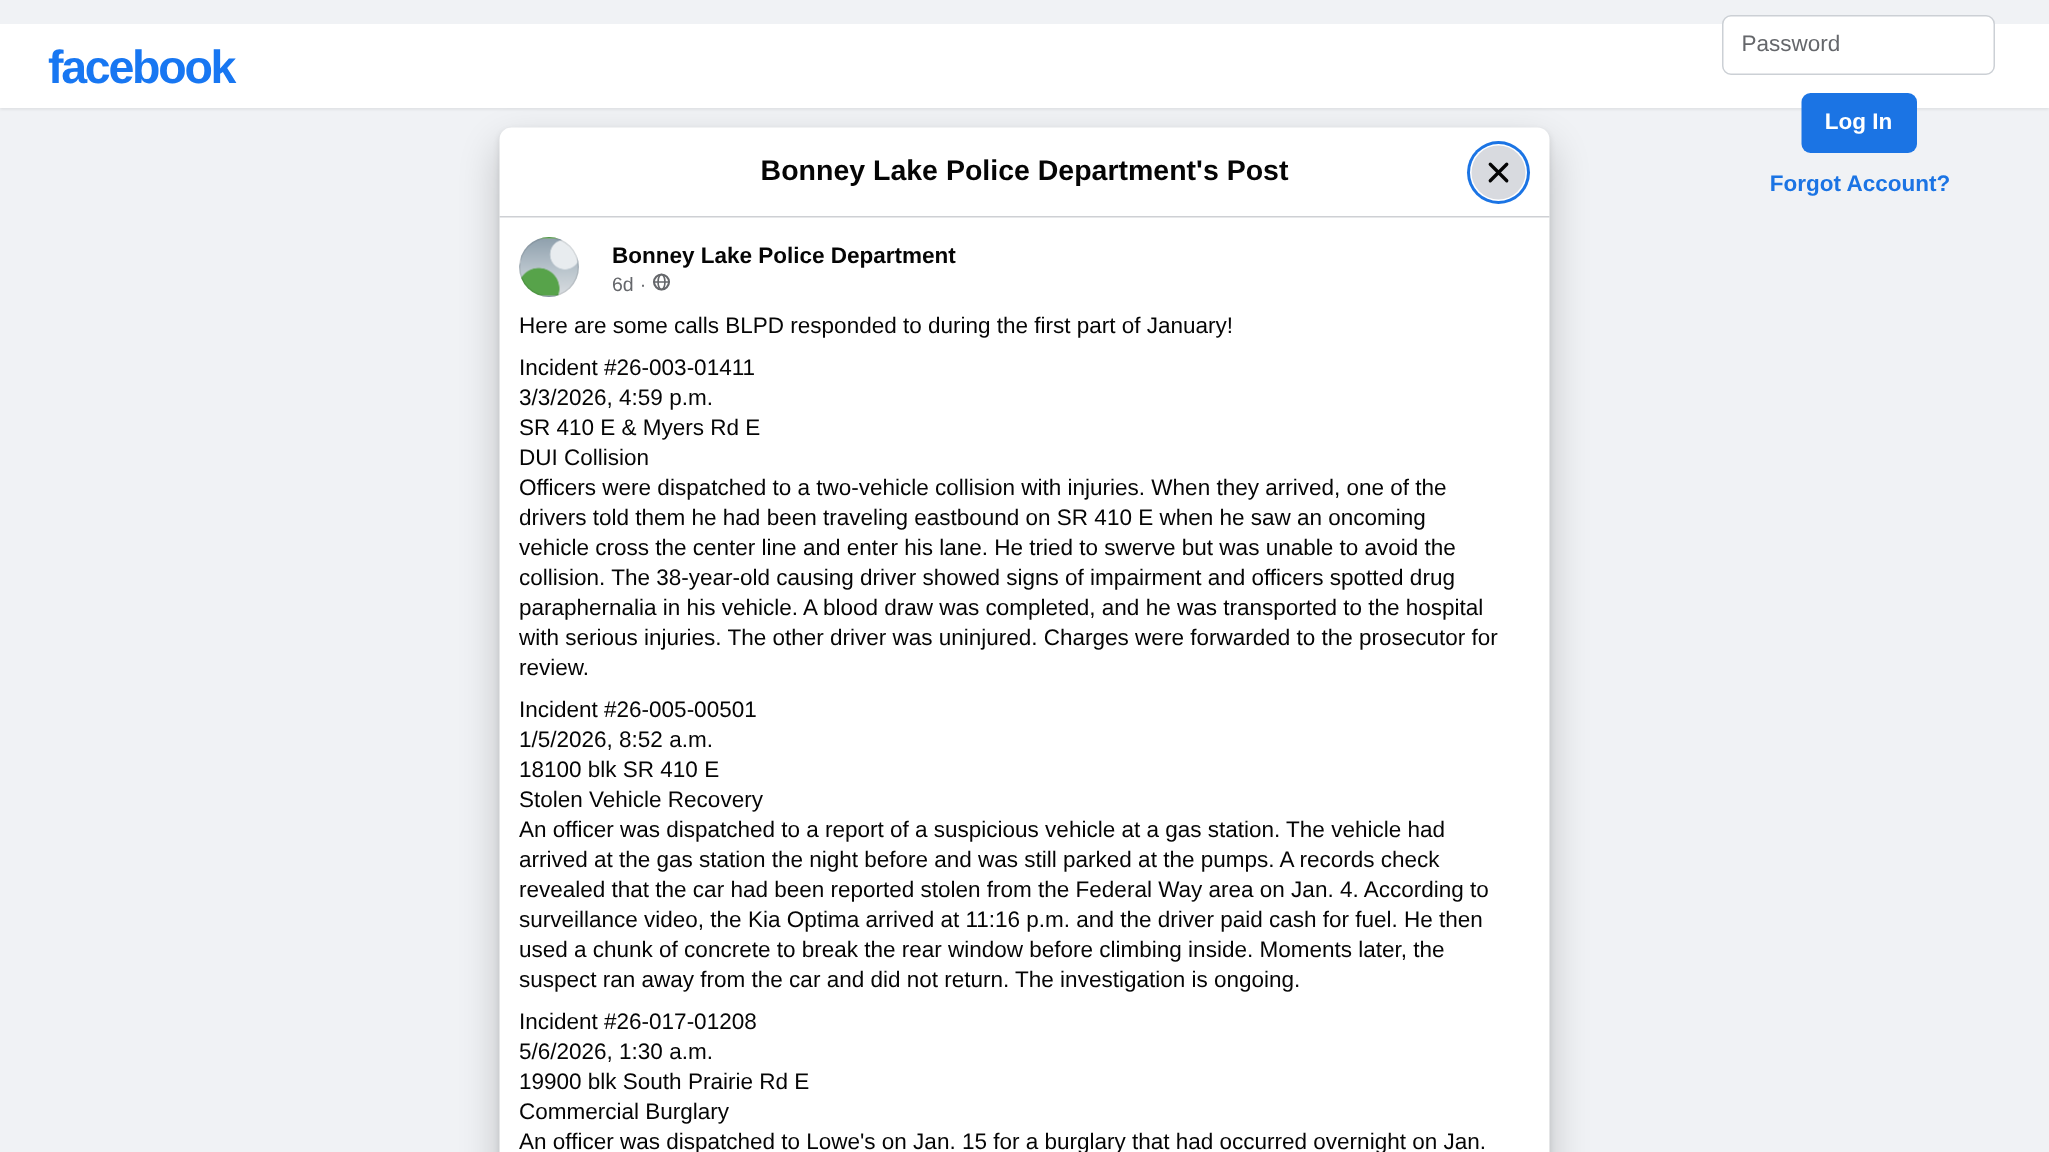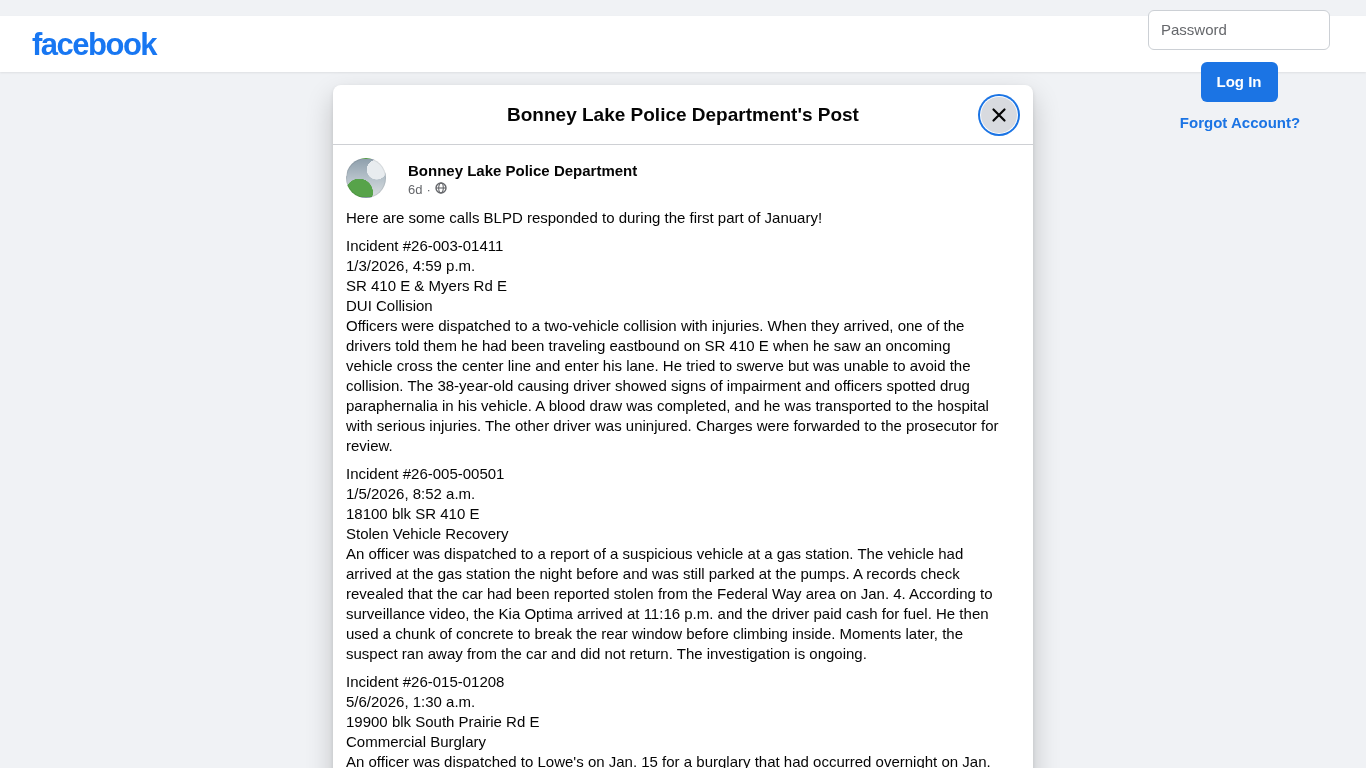--- a/index.html
+++ b/index.html
@@ -178,35 +178,35 @@
         </span>
       </span>
     </div>
   </div>
 
   <div class="post-body">
     <div class="para">Here are some calls BLPD responded to during the first part of January!</div>
 
     <div class="para">
       <div>Incident #26-003-01411</div>
-      <div>1/3/2026, 4:59 p.m.</div>
+      <div>3/3/2026, 4:59 p.m.</div>
       <div>SR 410 E &amp; Myers Rd E</div>
       <div>DUI Collision</div>
       <div>Officers were dispatched to a two-vehicle collision with injuries. When they arrived, one of the drivers told them he had been traveling eastbound on SR 410 E when he saw an oncoming vehicle cross the center line and enter his lane. He tried to swerve but was unable to avoid the collision. The 38-year-old causing driver showed signs of impairment and officers spotted drug paraphernalia in his vehicle. A blood draw was completed, and he was transported to the hospital with serious injuries. The other driver was uninjured. Charges were forwarded to the prosecutor for review.</div>
     </div>
 
     <div class="para">
       <div>Incident #26-005-00501</div>
       <div>1/5/2026, 8:52 a.m.</div>
       <div>18100 blk SR 410 E</div>
       <div>Stolen Vehicle Recovery</div>
       <div>An officer was dispatched to a report of a suspicious vehicle at a gas station. The vehicle had arrived at the gas station the night before and was still parked at the pumps. A records check revealed that the car had been reported stolen from the Federal Way area on Jan. 4. According to surveillance video, the Kia Optima arrived at 11:16 p.m. and the driver paid cash for fuel. He then used a chunk of concrete to break the rear window before climbing inside. Moments later, the suspect ran away from the car and did not return. The investigation is ongoing.</div>
     </div>
 
     <div class="para">
-      <div>Incident #26-015-01208</div>
+      <div>Incident #26-017-01208</div>
       <div>5/6/2026, 1:30 a.m.</div>
       <div>19900 blk South Prairie Rd E</div>
       <div>Commercial Burglary</div>
       <div>An officer was dispatched to Lowe's on Jan. 15 for a burglary that had occurred overnight on Jan. 6. According to surveillance video, the suspect vehicle drove back and forth behind the business a few</div>
     </div>
   </div>
 </div>
 
 </body></html>

